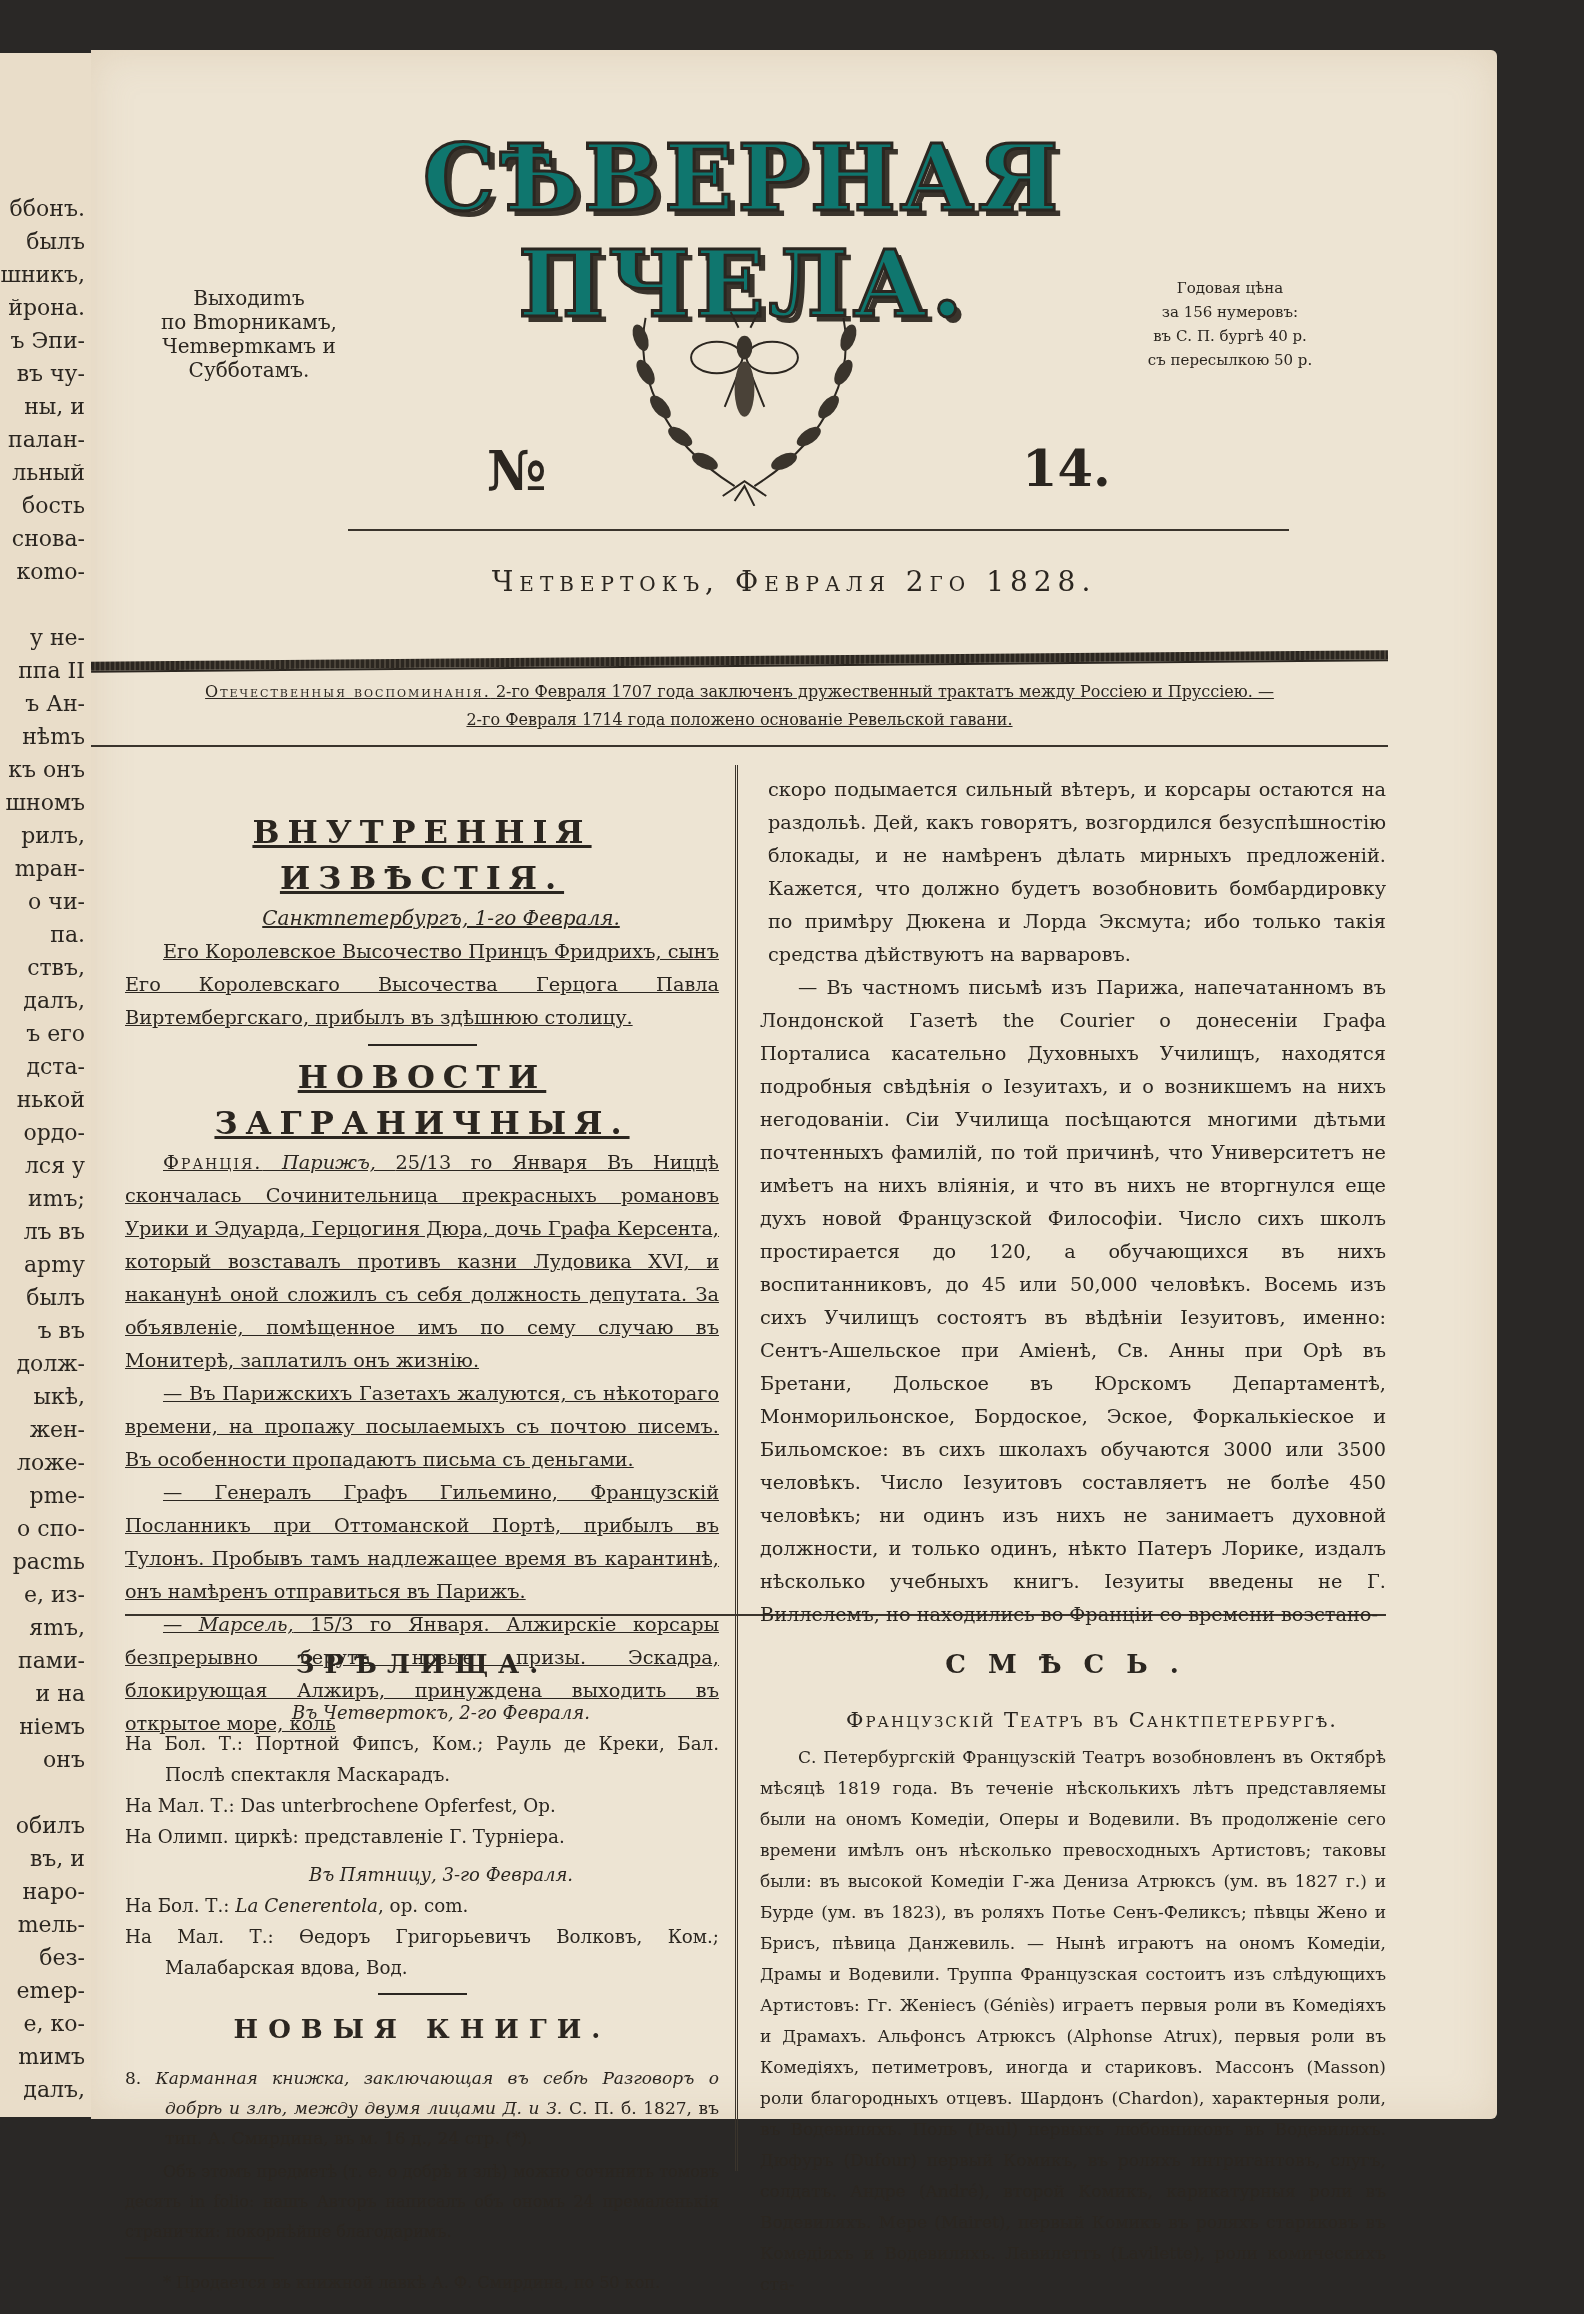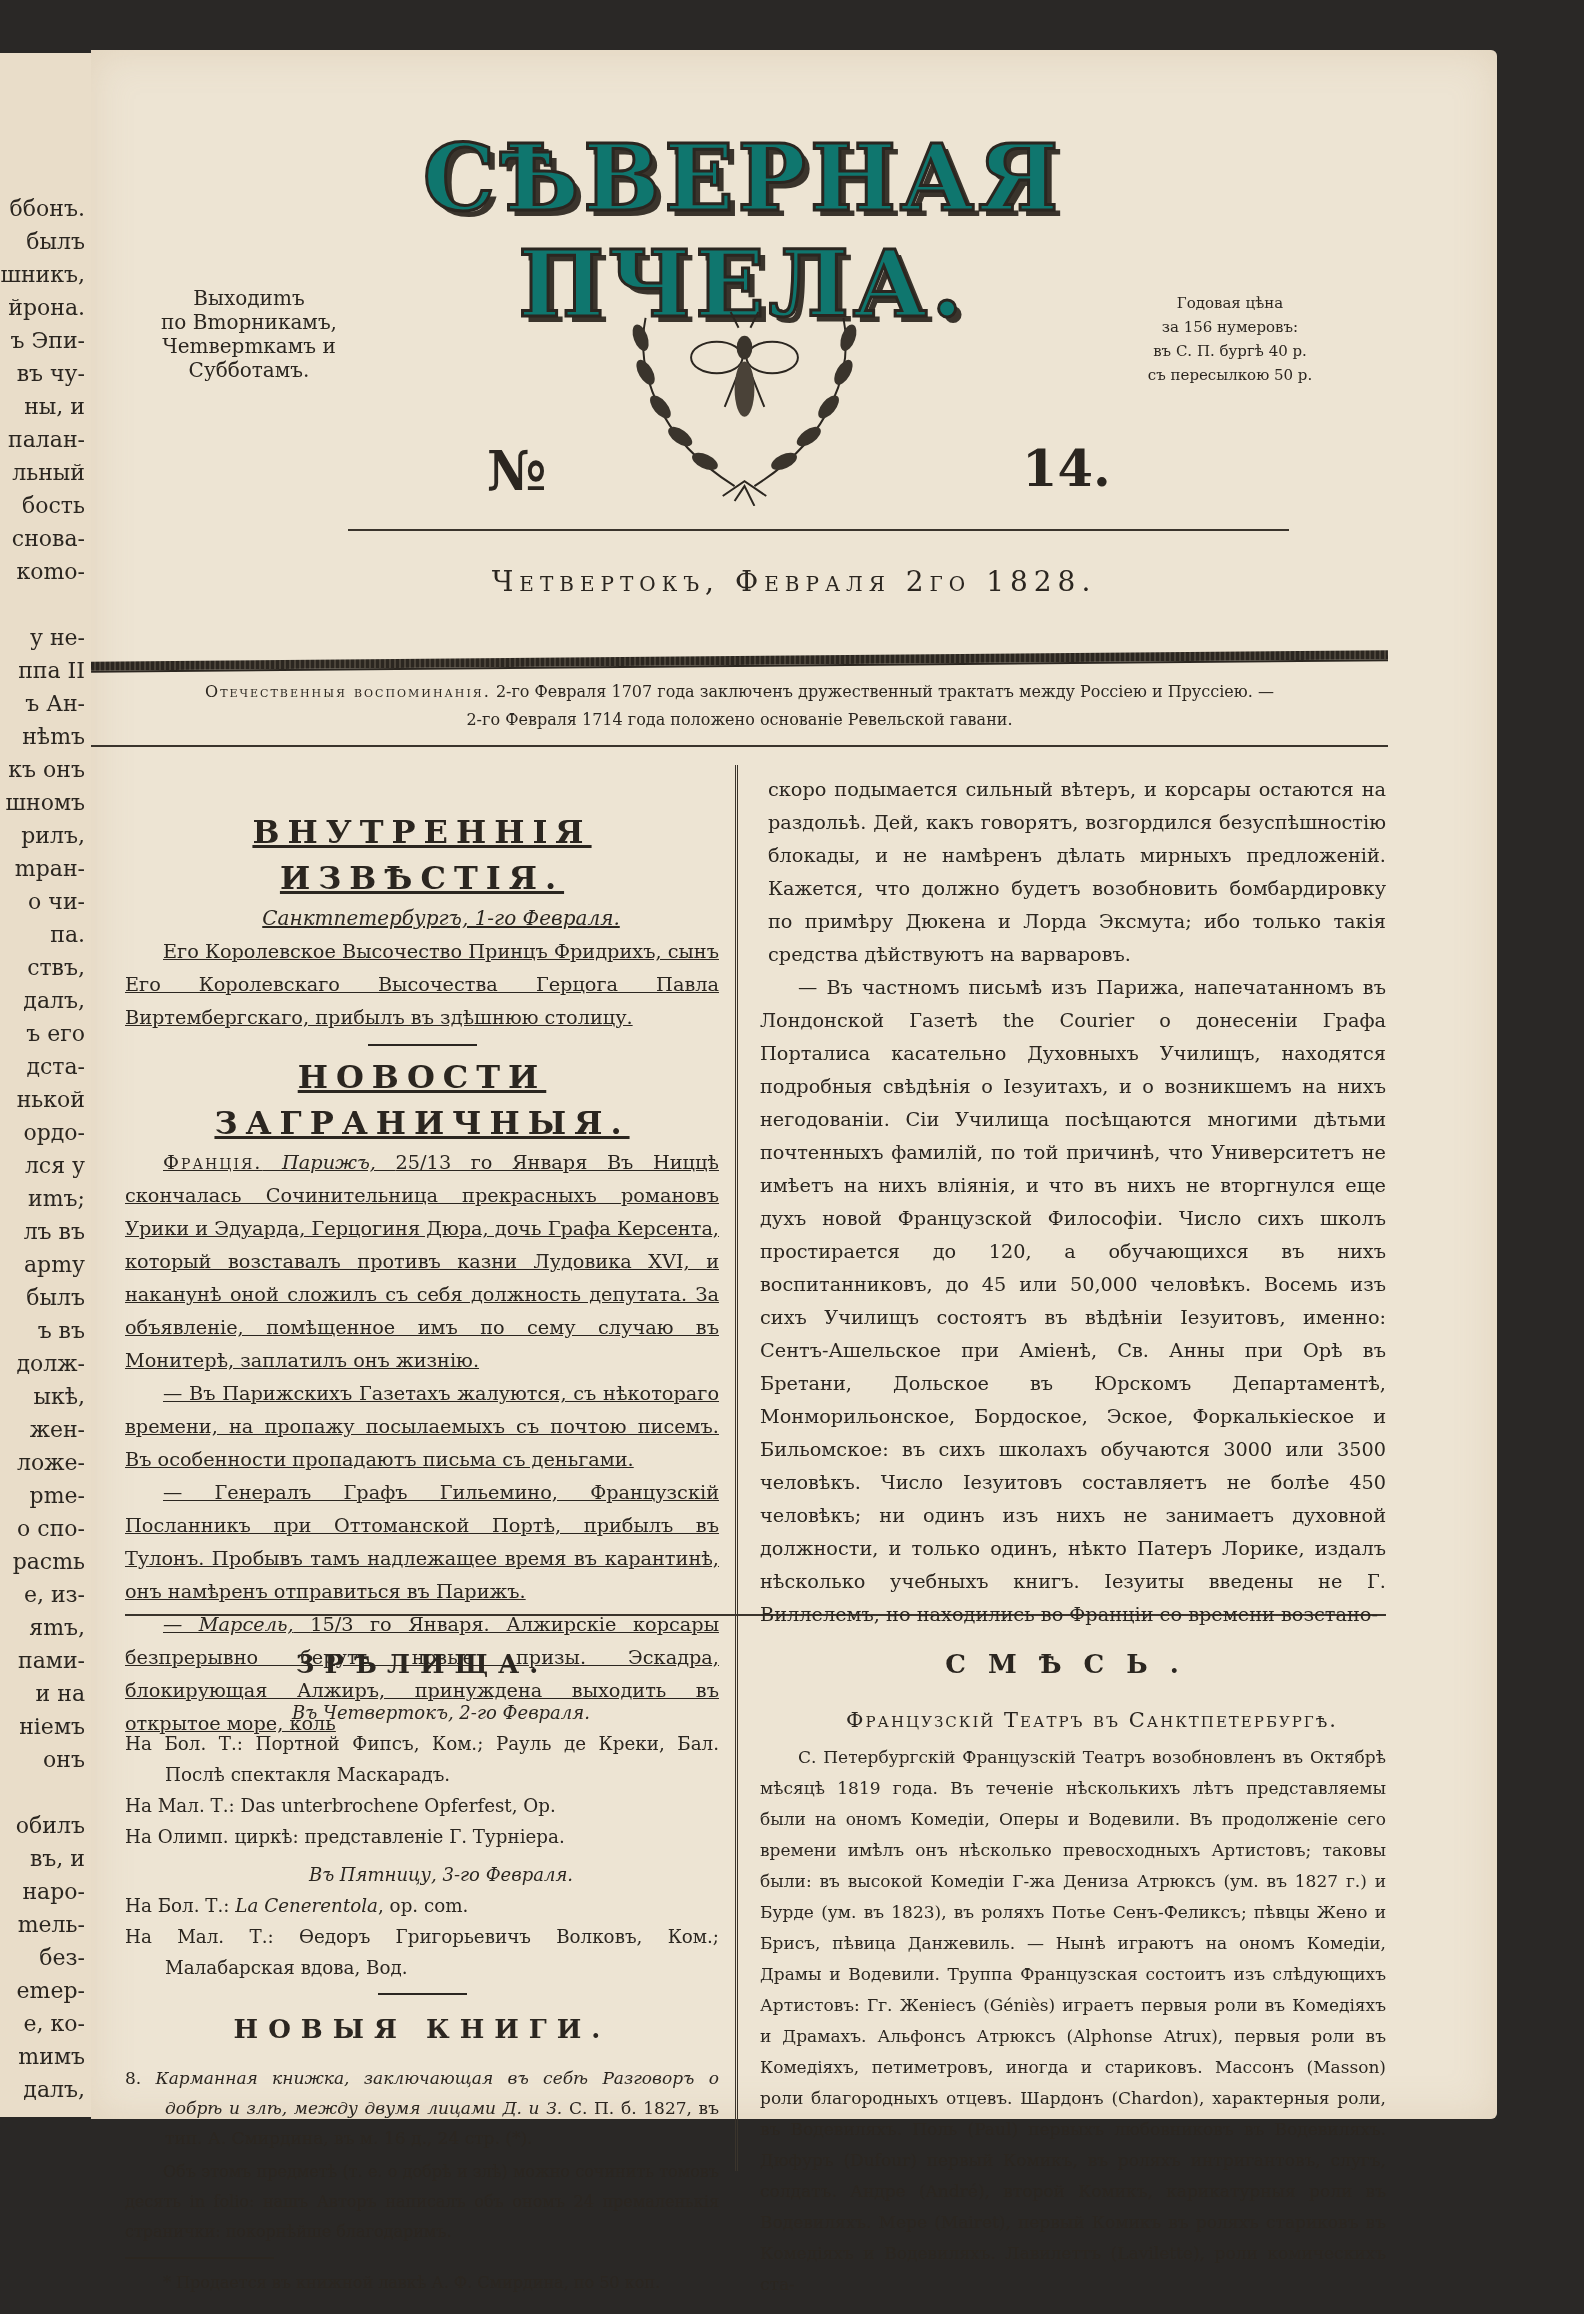--- a/index.html
+++ b/index.html
@@ -4,28 +4,28 @@
 <style>
   html,body{margin:0;padding:0;}
   body{width:1584px;height:2315px;background:#2a2826;position:relative;overflow:hidden;font-family:"DejaVu Serif",serif;color:#2b2620;}
   .left-page{position:absolute;left:0;top:53px;width:91px;height:2064px;background:#e9ddc9;border-right:3px solid #be185d;overflow:hidden;}
   .left-page .lines{position:absolute;right:6px;top:139px;width:198px;text-align:right;font-size:22px;line-height:33px;white-space:nowrap;}
   .left-page .lines div{height:33px;}
   .page{position:absolute;left:91px;top:50px;width:1406px;height:2069px;background:#ede4d3;border-radius:0 6px 6px 0;box-shadow:inset 0 0 40px rgba(190,160,120,.25);}
   .abs{position:absolute;}
   .masthead{left:107px;top:75px;width:1089px;text-align:center;font-family:"DejaVu Serif",serif;font-weight:bold;font-size:91px;letter-spacing:4px;color:#0f766e;-webkit-text-stroke:3px #2b2620;text-shadow:6px 6px 0 #3a342c;}
   .side-left{left:69px;top:236px;width:178px;text-align:center;font-size:20px;line-height:24px;}
-  .side-right{left:1020px;top:241px;width:238px;text-align:center;font-size:15px;line-height:24px;}
+  .side-right{left:1020px;top:226px;width:238px;text-align:center;font-size:15px;line-height:24px;}
   .emblem{left:515px;top:248px;width:277px;height:208px;}
   .num-label{left:396px;top:388px;font-size:55px;font-weight:bold;}
   .num-value{left:931px;top:388px;font-size:51px;font-weight:bold;}
   .rule-thin{height:2px;background:#3a342c;}
   .date-line{left:0;top:515px;width:1406px;text-align:center;font-size:28px;letter-spacing:6px;font-variant:small-caps;}
   .rule-heavy{left:0;top:606px;width:1297px;height:9px;background:repeating-linear-gradient(90deg,#2b2620 0 3px,#4b443a 3px 5px);border-bottom:2px solid #2b2620;transform:rotate(-0.5deg);}
-  .memo{left:0;top:628px;width:1297px;font-size:16px;line-height:28px;text-align:center;}
+  .memo{left:0;top:628px;width:1297px;font-size:16px;line-height:28px;text-align:center;text-decoration:underline;}
   .memo .lead{font-variant:small-caps;letter-spacing:2px;}
   .col{position:absolute;font-size:19.3px;line-height:33px;text-align:justify;}
   .col p{margin:0;text-indent:38px;}
   .col p.noind{text-indent:0;margin-left:8px;}
   .h1{text-align:center;font-size:32px;font-weight:bold;letter-spacing:8px;line-height:46px;margin:0;}
   .h2{text-align:center;font-size:26px;font-weight:bold;letter-spacing:10px;line-height:44px;margin:12px;}
   .dateline{text-align:center;font-style:italic;font-size:20px;line-height:34px;margin:0;}
   .subhead{text-align:center;font-variant:small-caps;font-size:21px;letter-spacing:2px;line-height:44px;margin:0;}
   .short-rule{width:109px;height:2px;background:#2b2620;margin:10px auto 8px auto;}
   .col-divider{position:absolute;width:4px;border-left:3px double #3a342c;}

